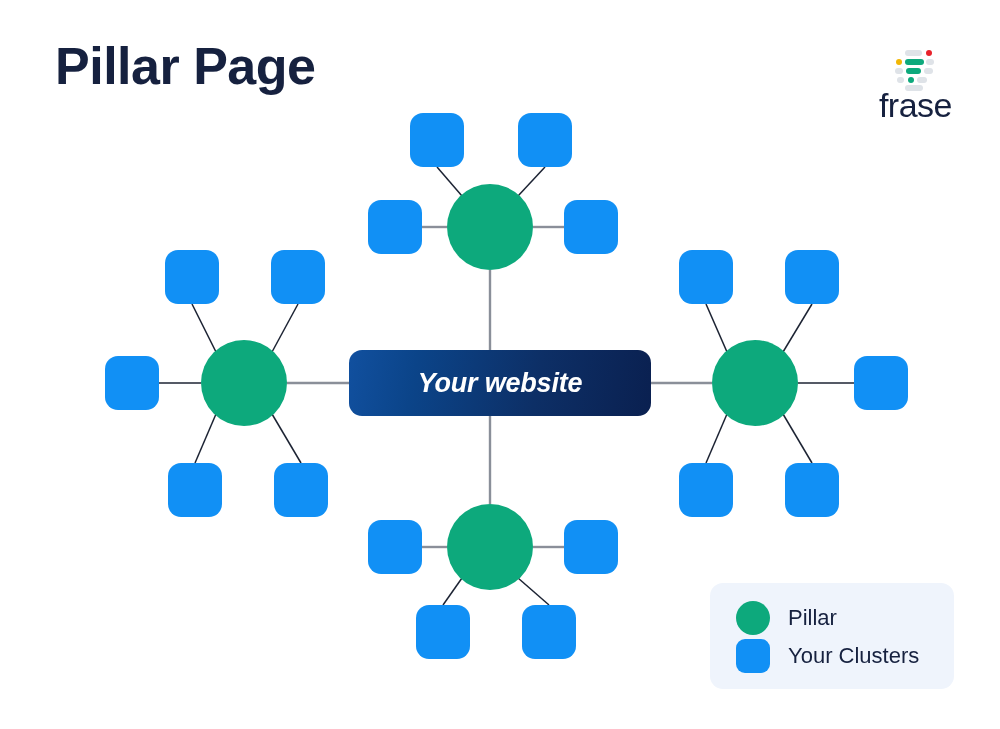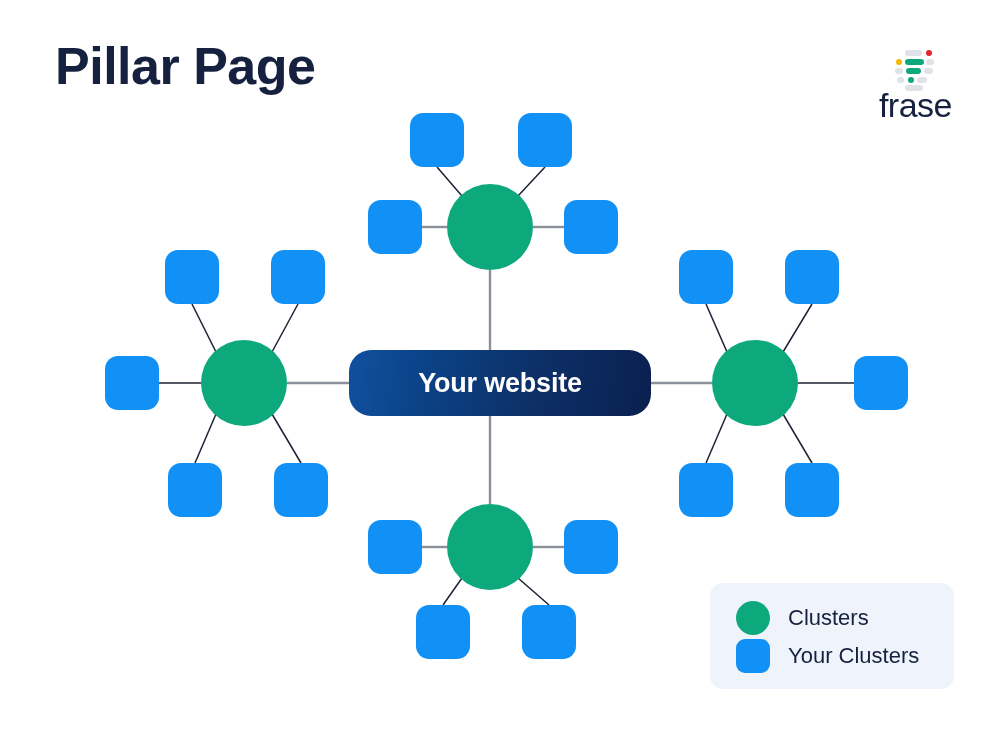--- a/index.html
+++ b/index.html
@@ -84,25 +84,26 @@
   }
   .node.cluster {
     background: #1190f5;
     border-radius: 13px;
   }
   .node.pillar {
     background: #0da97c;
     border-radius: 50%;
   }
   .node.hub {
-    border-radius: 22px;
+    border-radius: 13px;
     background: linear-gradient(100deg, #11509f 0%, #0b4489 22%, #0d2f66 62%, #0a2050 100%);
     display: flex;
     align-items: center;
     justify-content: center;
+    font-style: italic;
   }
   #hub-label {
     color: #ffffff;
     font-size: 27px;
     font-weight: bold;
     letter-spacing: -0.2px;
     white-space: nowrap;
   }
 
   
@@ -216,21 +217,21 @@
         <div class="node pillar" style="left: 447px; top: 504px; width: 86px; height: 86px;"></div>
         <div class="node hub" style="left: 349px; top: 350px; width: 302px; height: 66px;">
           <span id="hub-label">Your website</span>
         </div>
       </div>
   </div>
 
   <div id="legend">
       <div class="legend-row">
         <span class="legend-swatch circle"></span>
-        <span class="legend-label">Clusters</span>
+        <span class="legend-label">Pillar</span>
       </div>
       <div class="legend-row">
         <span class="legend-swatch square"></span>
         <span class="legend-label">Your Clusters</span>
       </div>
     </div>
 
 </div>
 
 </body></html>

